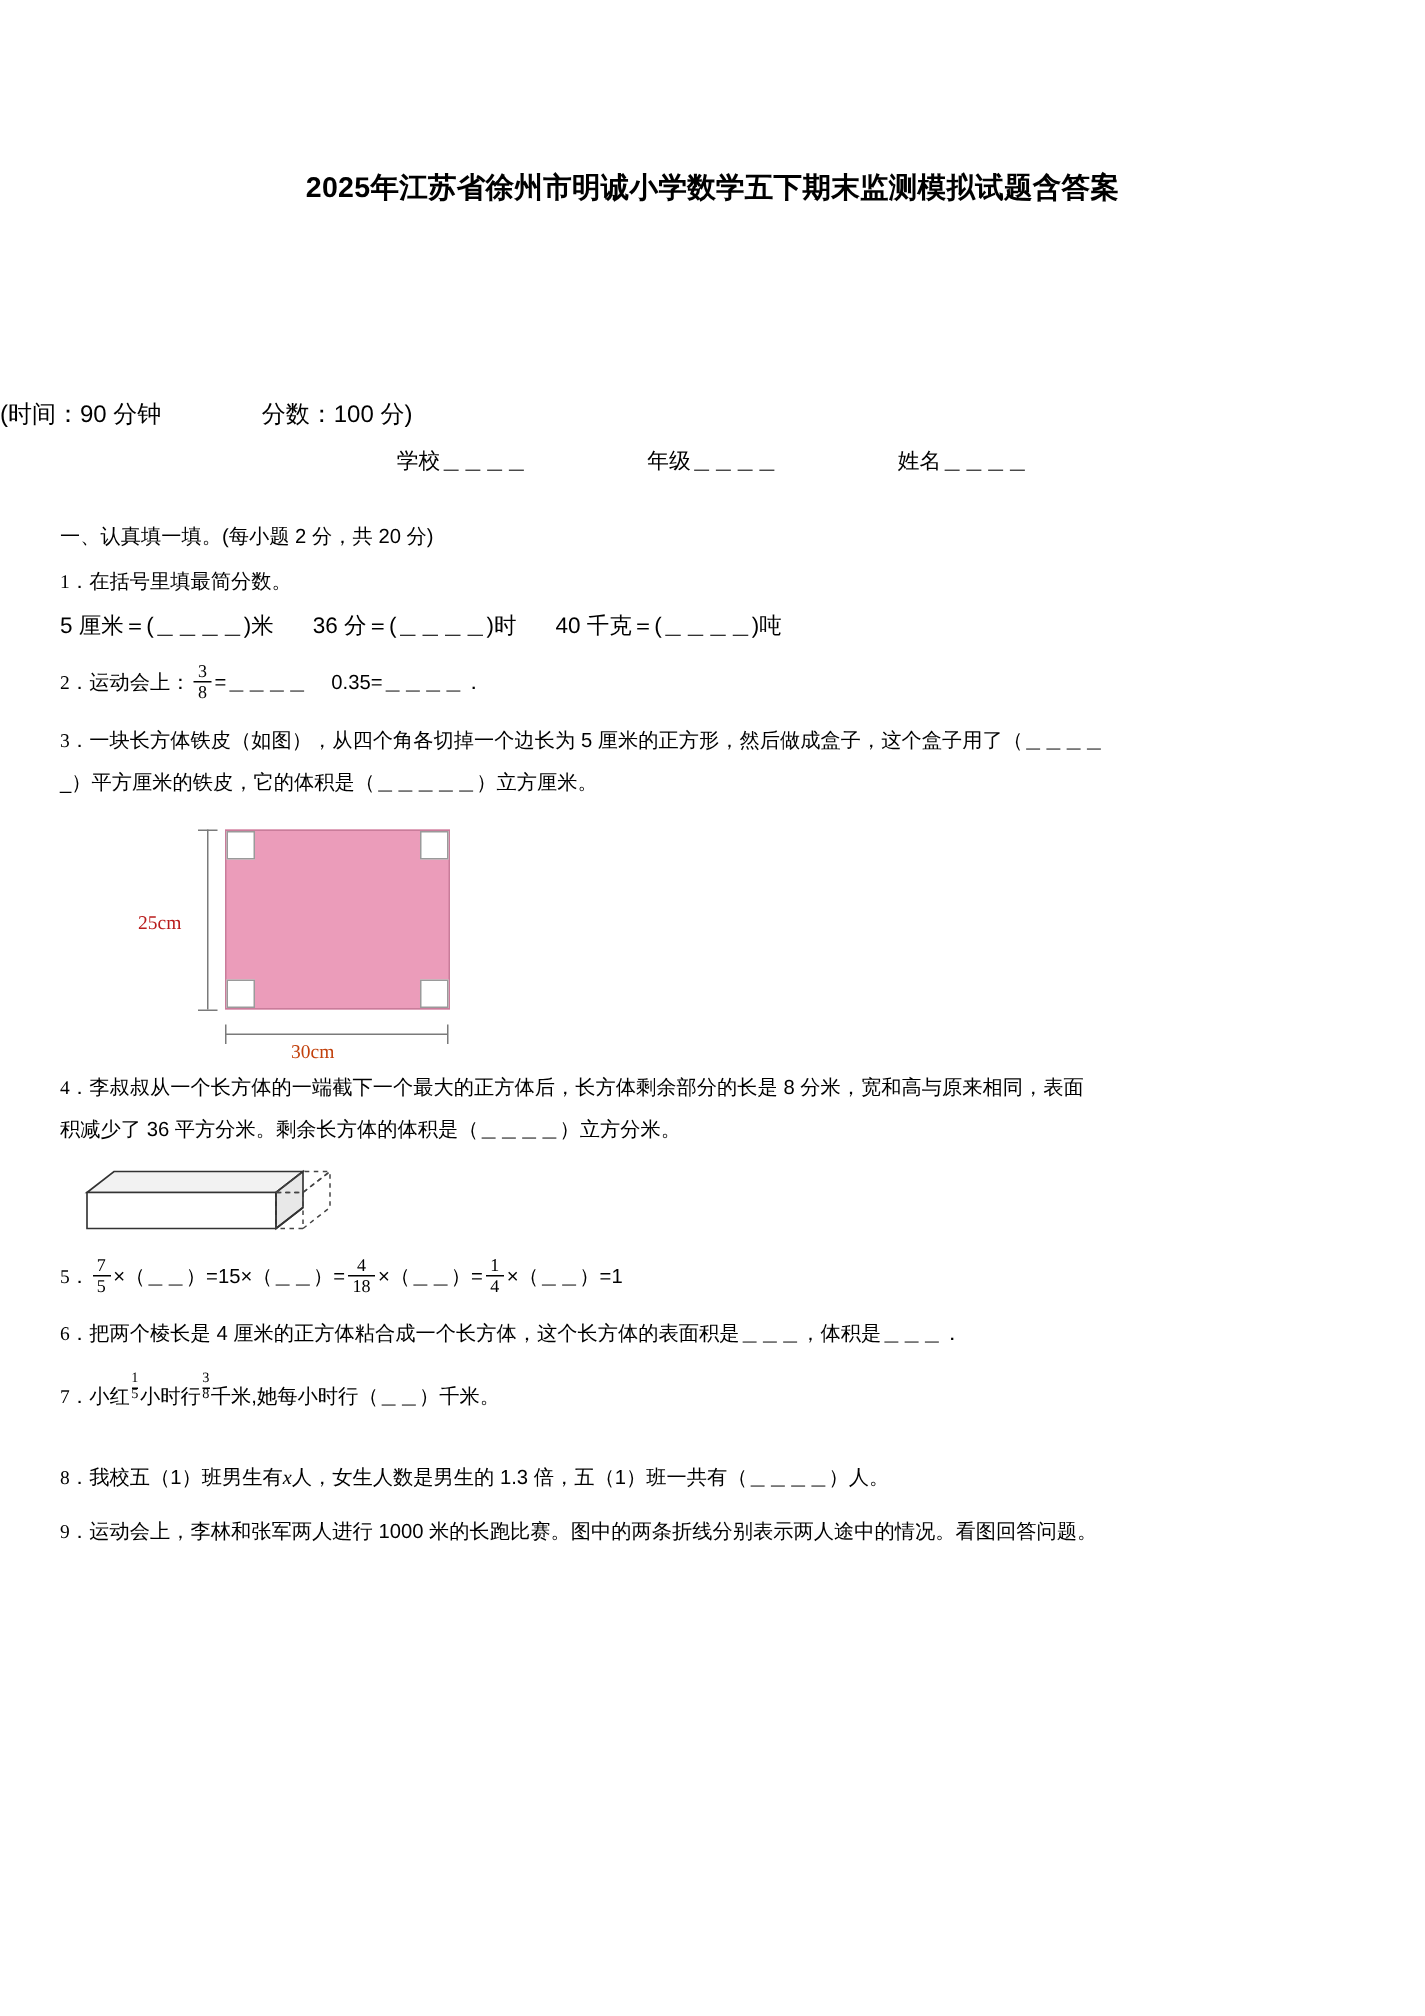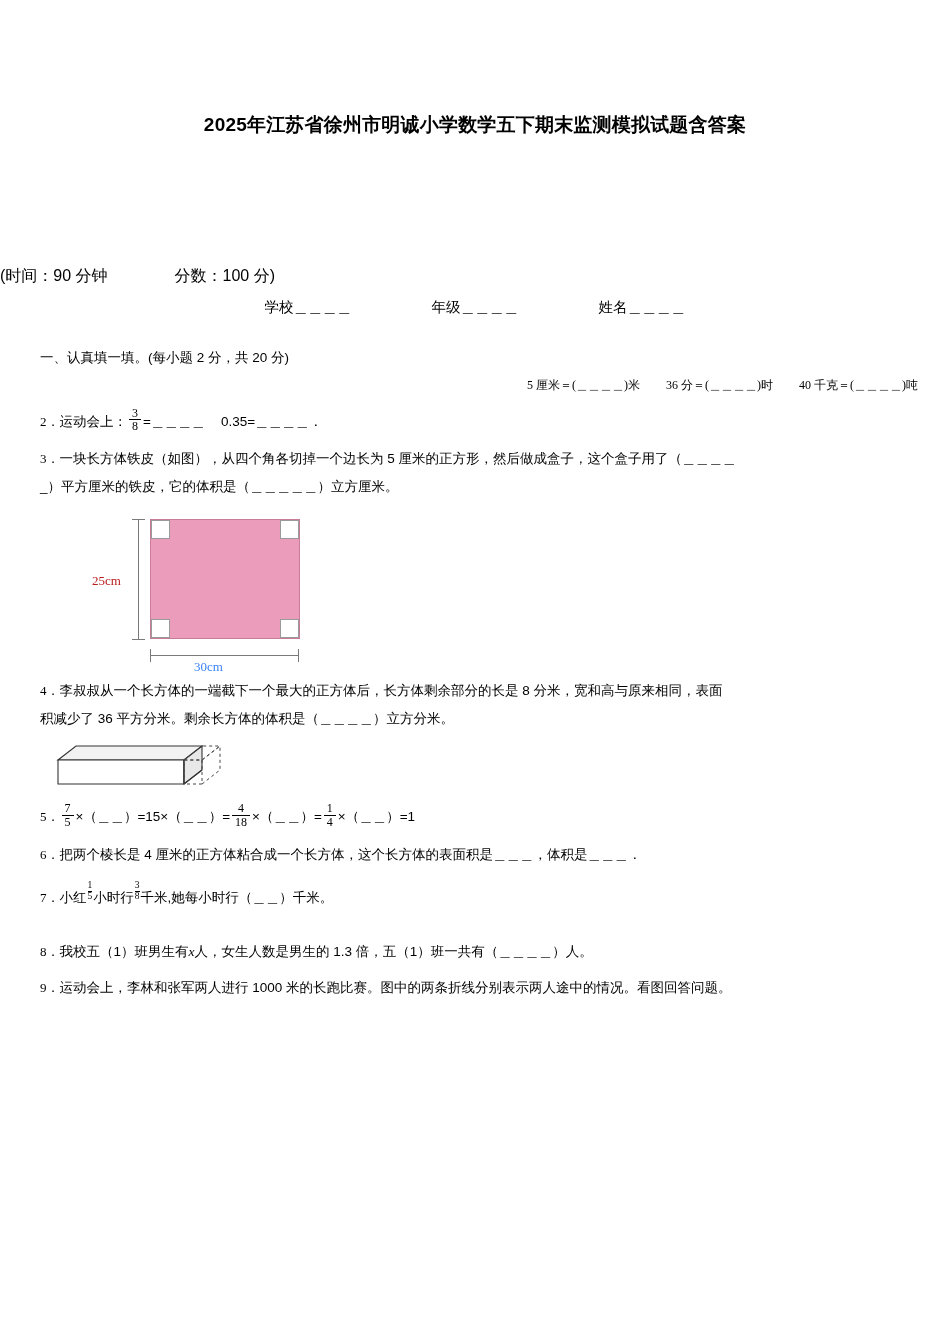--- a/index.html
+++ b/index.html
@@ -69,23 +69,22 @@
     font-family: "Liberation Sans", sans-serif;
     font-size: 13.5px;
     line-height: 1.75;
   }
   .qnum {
     font-family: "Liberation Serif", serif;
     font-size: 13px;
   }
   .sub {
     margin: 6px 0 0 0;
-    font-family: Liberation Serif, serif;
-    font-size: 12px;
-    text-align: right;
+    font-family: Liberation Sans, sans-serif;
+    font-size: 15px;
   }
   .sp-lg { display: inline-block; width: 26px; }
   .sp-md { display: inline-block; width: 16px; }
 
   
   .frac {
     display: inline-block;
     vertical-align: -0.45em;
     text-align: center;
     font-size: 12px;
@@ -153,21 +152,21 @@
     left: -6px; top: 56px;
     font-family: "Liberation Serif", serif;
     font-size: 13px;
     color: #b91c1c;
   }
   .fig1 .lbl-w {
     position: absolute;
     left: 96px; top: 142px;
     font-family: "Liberation Serif", serif;
     font-size: 13px;
-    color: #3b82f6;
+    color: #c2410c;
   }
 
   
   .fig2 {
     position: relative;
     width: 180px;
     height: 54px;
     margin: 10px 0 8px 12px;
   }
 
@@ -205,20 +204,23 @@
     <span class="fgap"></span>
     <span>年级＿＿＿＿</span>
     <span class="fgap"></span>
     <span>姓名＿＿＿＿</span>
   </div>
 
   <div class="content">
 
     <div class="sec-head">一、认真填一填。(每小题 2 分，共 20 分)</div>
 
+    <div class="q">
+      <span class="qnum">1．</span><span>在括号里填最简分数。</span>
+    </div>
     <div class="sub">
       <span>5 厘米＝(＿＿＿＿)米</span><span class="sp-lg"></span><span>36 分＝(＿＿＿＿)时</span><span class="sp-lg"></span><span>40 千克＝(＿＿＿＿)吨</span>
     </div>
 
     <div class="q q-line">
       <span class="qnum">2．</span><span>运动会上：</span><span class="frac"><span class="num">3</span><span class="den">8</span></span><span>=＿＿＿＿</span><span class="sp-md"></span><span>0.35=＿＿＿＿．</span>
     </div>
 
     <div class="q qblock">
       <span class="qnum">3．</span><span>一块长方体铁皮（如图），从四个角各切掉一个边长为 5 厘米的正方形，然后做成盒子，这个盒子用了（＿＿＿＿</span>

